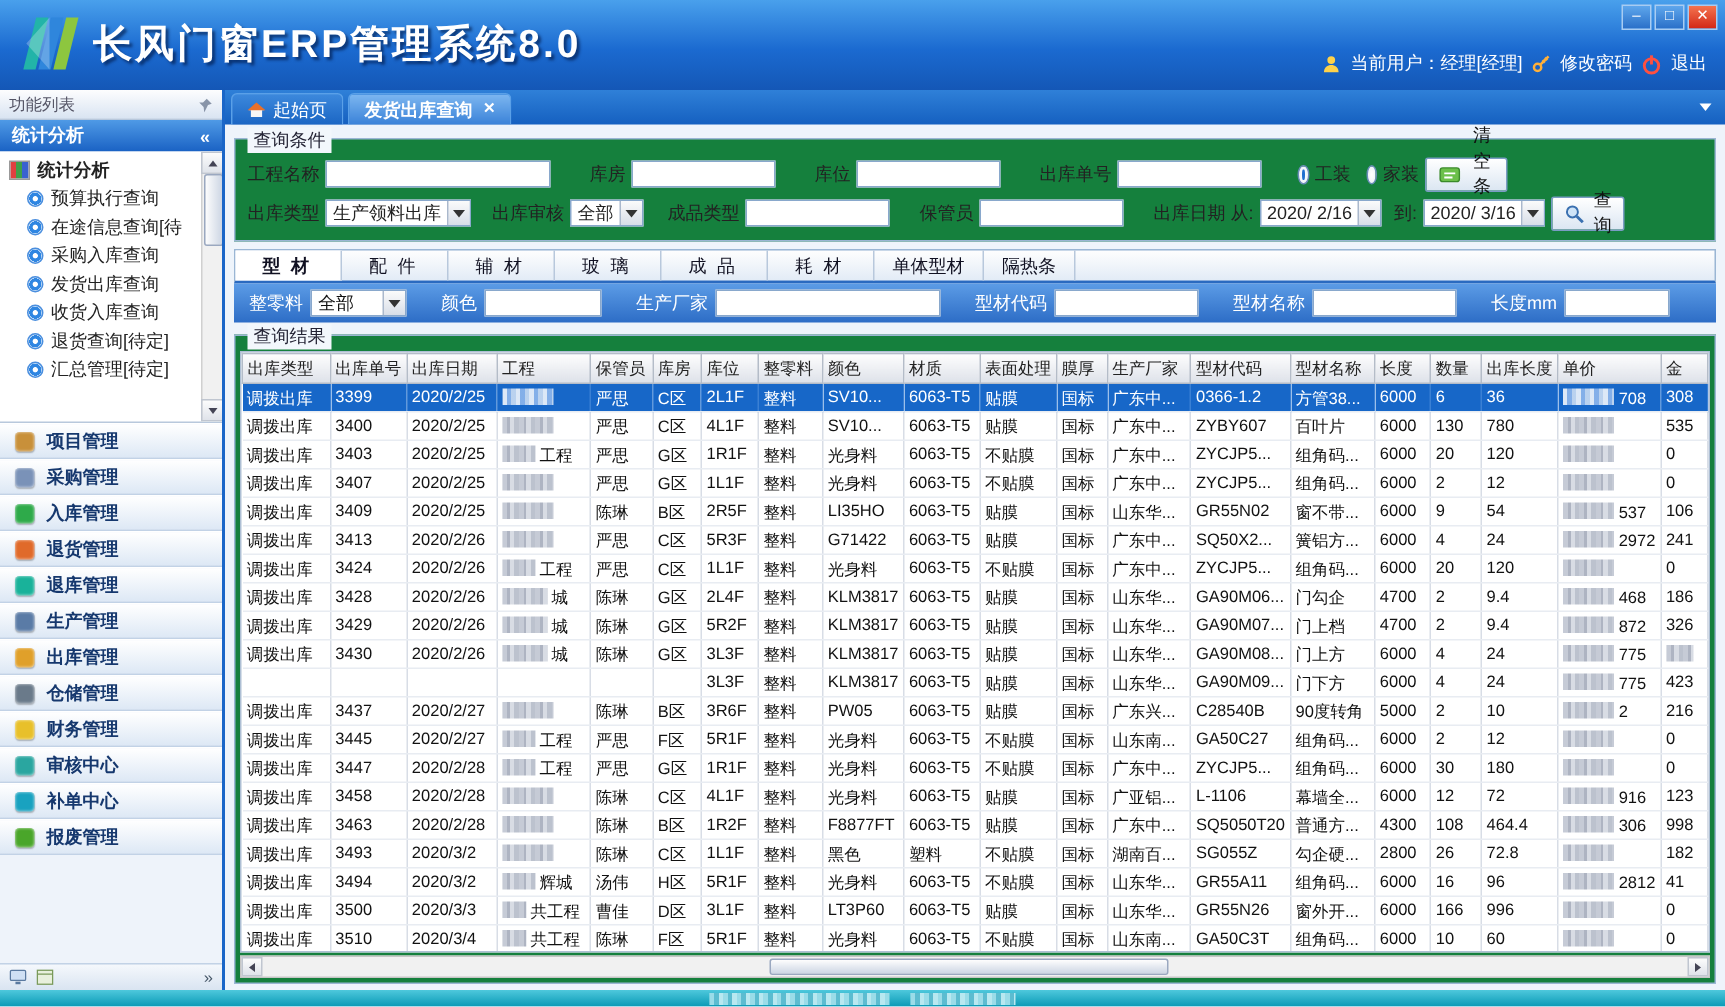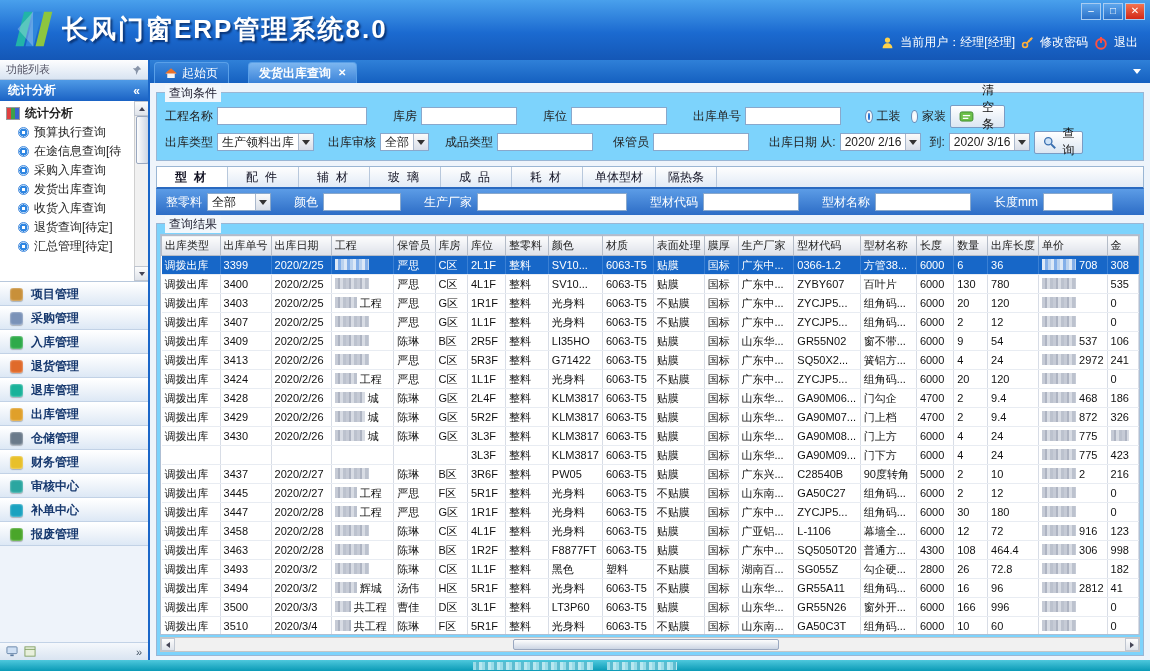--- a/index.html
+++ b/index.html
@@ -36,27 +36,27 @@
   .tri-u{width:0;height:0;border-left:3px solid transparent;border-right:3px solid transparent;border-bottom:4px solid #445;}
   .tri-d{width:0;height:0;border-left:3px solid transparent;border-right:3px solid transparent;border-top:4px solid #445;}
   .module-list{flex:0 0 360px;}
   .module-bar{height:24px;box-sizing:border-box;display:flex;align-items:center;gap:8px;padding-left:10px;background:linear-gradient(#ffffff,#dde8f5);border-bottom:1px solid #c2d2e6;border-top:1px solid #fff;font-weight:bold;color:#16386e;}
   .mod-icon{width:13px;height:13px;flex:0 0 13px;border-radius:3px;box-shadow:inset 0 0 2px rgba(255,255,255,.8),0 1px 1px rgba(0,0,0,.25);}
   .sidebar-footer{flex:0 0 17px;display:flex;align-items:center;gap:6px;padding:0 6px;background:linear-gradient(#f5f8fc,#d9e4f1);border-top:1px solid #c2d2e6;color:#667;}
   .footer-more{margin-left:auto;font-size:11px;color:#456;}
 
   
   .main{flex:1;display:flex;flex-direction:column;min-width:0;background:#eef4fb;}
-  .tabbar{flex:0 0 23px;background:linear-gradient(#2f80d8,#1560c0);display:flex;align-items:flex-end;gap:19px;padding:0 4px;position:relative;font-family:Liberation Serif, serif;}
+  .tabbar{flex:0 0 23px;background:linear-gradient(#2f80d8,#1560c0);display:flex;align-items:flex-end;gap:3px;padding:0 4px;position:relative;font-family:Liberation Serif, serif;}
   .tab{height:20px;display:flex;align-items:center;gap:5px;padding:0 10px;color:#fff;border:1px solid #5aa0e8;border-bottom:none;border-radius:4px 4px 0 0;background:linear-gradient(#3c88dc,#1b66c4);}
   .tab.active{background:linear-gradient(#7cb6f0,#3a82d8);font-weight:bold;}
   .tab .x{font-size:10px;line-height:10px;margin-left:2px;}
   .tab-caret{position:absolute;right:9px;top:9px;width:0;height:0;border-left:4px solid transparent;border-right:4px solid transparent;border-top:5px solid #fff;}
 
-  .group{position:relative;border:1px solid #9ab6d4;background:#7dd3fc;}
+  .group{position:relative;border:1px solid #9ab6d4;background:#15803d;}
   .legend{position:absolute;top:-8px;left:8px;background:#f2f7fc;padding:0 4px;color:#223;}
   .query-box{margin:9px 6px 2px;padding:10px 8px 5px;flex:0 0 auto;}
   .q-row{display:flex;align-items:center;height:26px;gap:4px;color:#222;}
   label{white-space:nowrap;}
   .ipt{height:18px;box-sizing:border-box;border:1px solid #89a8cc;background:#fff;font-size:12px;font-family:inherit;padding:0 3px;}
   .sel-box{display:flex;align-items:center;height:18px;box-sizing:border-box;border:1px solid #89a8cc;background:#fff;}
   .sel-val{flex:1;padding:0 4px;white-space:nowrap;overflow:hidden;}
   .sel-btn{width:15px;height:100%;box-sizing:border-box;background:linear-gradient(#fbfbfb,#d8dee8);border-left:1px solid #aab8cc;display:flex;align-items:center;justify-content:center;}
   .tri{width:0;height:0;border-left:4px solid transparent;border-right:4px solid transparent;border-top:5px solid #333;}
   .radio{width:11px;height:11px;border-radius:50%;border:1px solid #6a8cb8;background:radial-gradient(#fff,#e8eef6);position:relative;display:inline-block;}
@@ -209,20 +209,24 @@
           </div>
           <div class="module-bar">
             <span class="mod-icon" style="background: rgb(224, 106, 42);"></span>
             <span>退货管理</span>
           </div>
           <div class="module-bar">
             <span class="mod-icon" style="background: rgb(25, 178, 154);"></span>
             <span>退库管理</span>
           </div>
           <div class="module-bar">
+            <span class="mod-icon" style="background: rgb(90, 123, 166);"></span>
+            <span>生产管理</span>
+          </div>
+          <div class="module-bar">
             <span class="mod-icon" style="background: rgb(224, 160, 42);"></span>
             <span>出库管理</span>
           </div>
           <div class="module-bar">
             <span class="mod-icon" style="background: rgb(106, 122, 138);"></span>
             <span>仓储管理</span>
           </div>
           <div class="module-bar">
             <span class="mod-icon" style="background: rgb(232, 192, 42);"></span>
             <span>财务管理</span>

